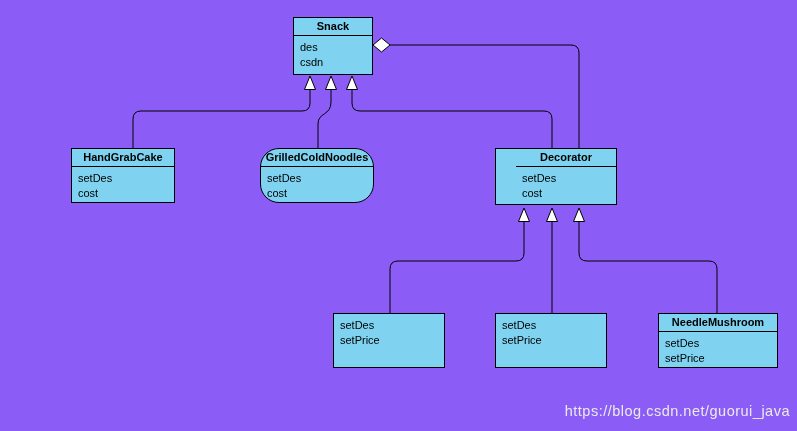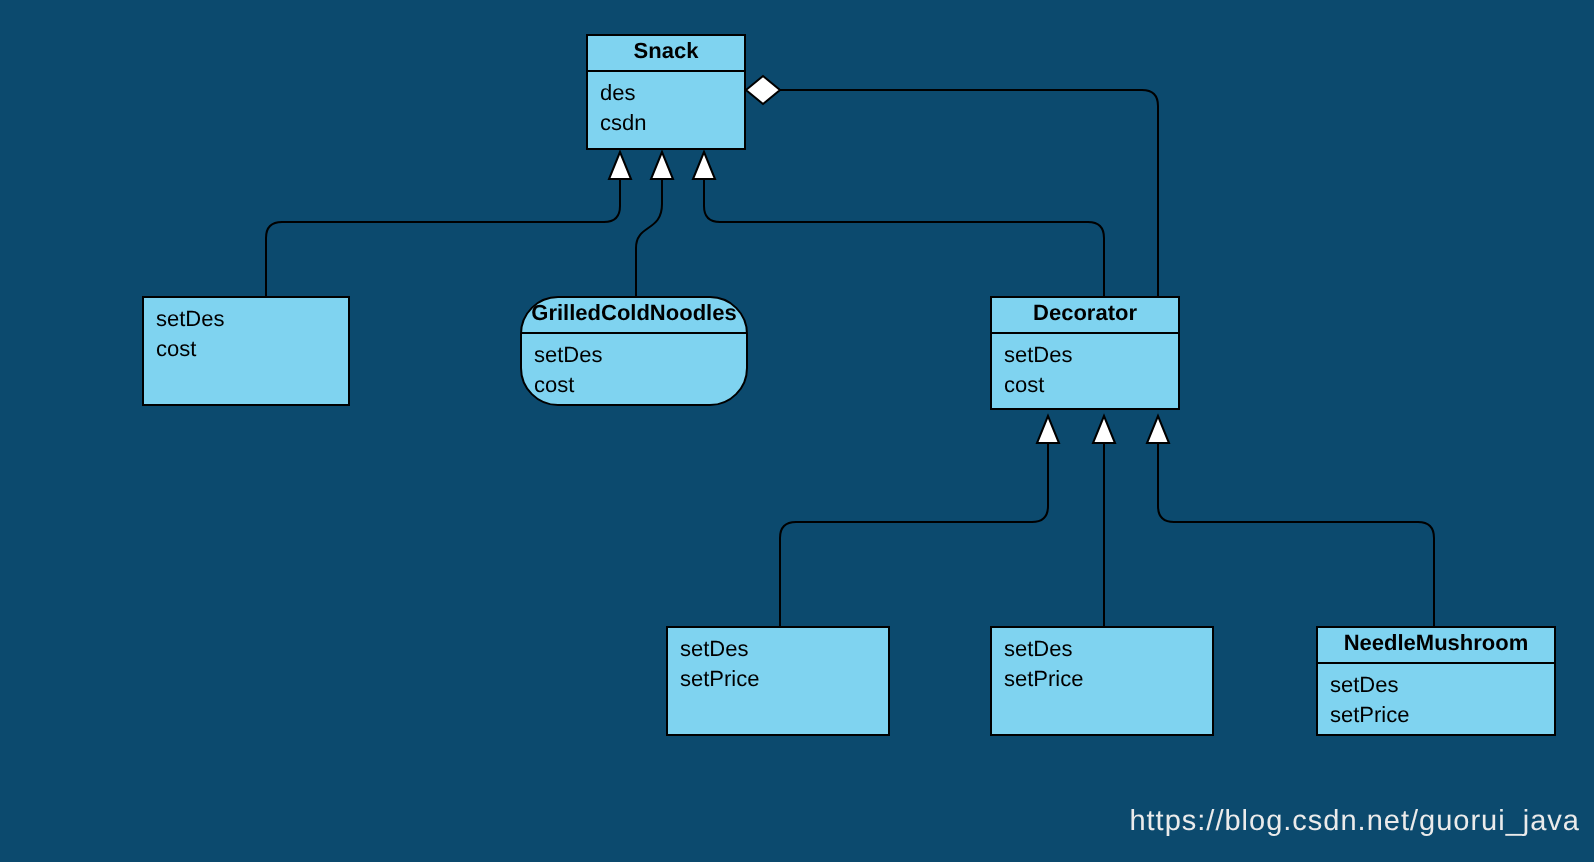--- a/index.html
+++ b/index.html
@@ -1,19 +1,19 @@
 <!DOCTYPE html>
 <html><head>
 <meta charset="utf-8">
 <style>
   html,body{margin:0;padding:0;background:#ffffff;}
   .canvas{
     position:relative;
     width:797px;height:431px;
-    background:#0c4a6e;
+    background:#8b5cf6;
     font-family:"Liberation Sans", sans-serif;
     overflow:hidden;
   }
   svg.connectors{
     position:absolute;left:0;top:0;z-index:1;
   }
   .uml-class{
     position:absolute;z-index:2;
     background:#7FD3F0;
     border:1px solid #000000;
@@ -81,35 +81,36 @@
 
   <div class="uml-class" style="left:293px;top:17px;width:80px;height:58px;">
     <div class="uml-title">Snack</div>
     <div class="uml-attrs">
       <div>des</div>
       <div>csdn</div>
     </div>
   </div>
 
   <div class="uml-class" style="left:71px;top:148px;width:104px;height:55px;">
+    <div class="uml-title">HandGrabCake</div>
     <div class="uml-attrs">
       <div>setDes</div>
       <div>cost</div>
     </div>
   </div>
 
   <div class="uml-class" style="left:260px;top:148px;width:114px;height:55px;border-radius:19px;">
     <div class="uml-title">GrilledColdNoodles</div>
     <div class="uml-attrs">
       <div>setDes</div>
       <div>cost</div>
     </div>
   </div>
 
-  <div class="uml-class" style="left:495px;top:148px;width:95px;height:57px;">
+  <div class="uml-class" style="left:495px;top:148px;width:122px;height:57px;padding-left:20px;">
     <div class="uml-title">Decorator</div>
     <div class="uml-attrs">
       <div>setDes</div>
       <div>cost</div>
     </div>
   </div>
 
   <div class="uml-class" style="left:333px;top:313px;width:112px;height:55px;">
     <div class="uml-attrs">
       <div>setDes</div>

